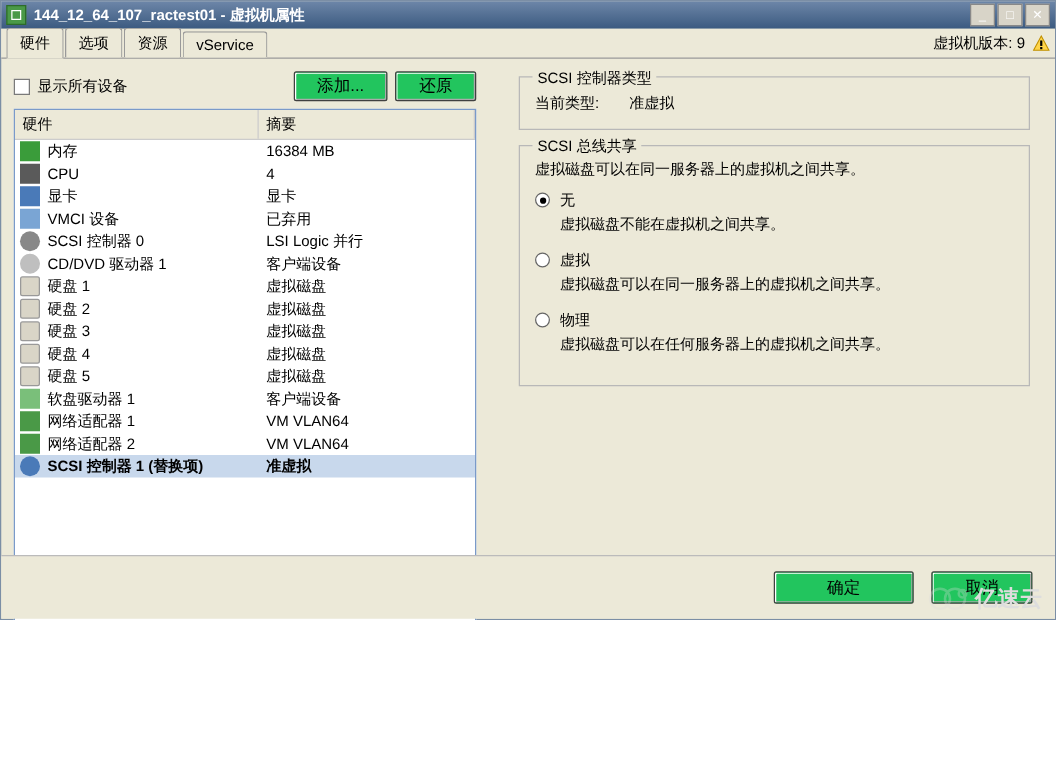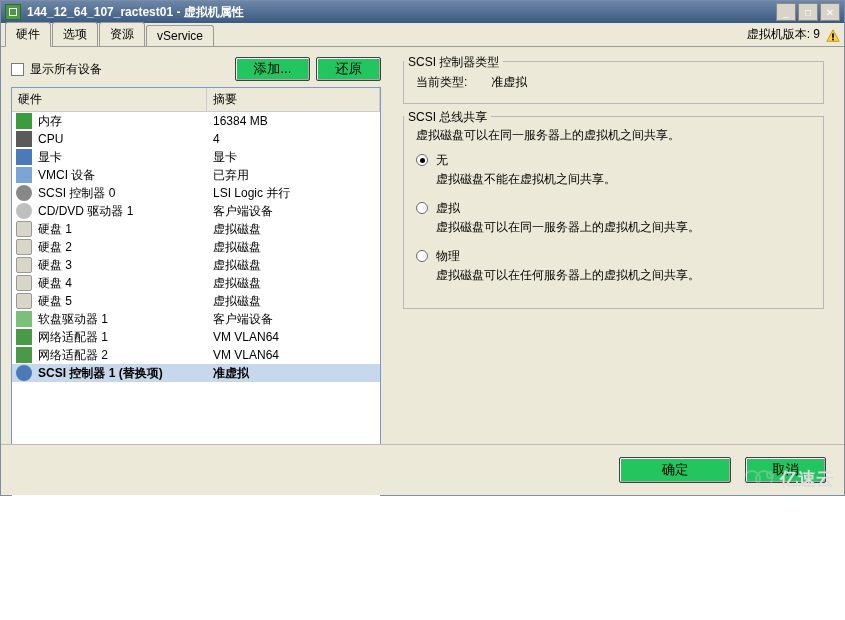--- a/index.html
+++ b/index.html
@@ -7,42 +7,42 @@
 .window { width: 845px; height: 496px; background: #ece9d8; border: 1px solid #7b8ea5; position: relative; }
 .titlebar { height: 22px; background: linear-gradient(#6d86a8, #3b5a80); color: #fff; display: flex; align-items: center; padding: 0 4px; }
 .titlebar-icon { width: 16px; height: 16px; background: #4a9947; border: 1px solid #2d6b2a; margin-right: 6px; display:inline-flex; align-items:center; justify-content:center; }
 .titlebar-icon svg { width:10px; height:10px; }
 .titlebar-text { flex: 1; font-weight: bold; font-size: 12px; }
 .win-controls { display: flex; gap: 2px; }
 .win-btn { width: 20px; height: 18px; background: #d8d4c8; border: 1px solid #888; display:flex; align-items:center; justify-content:center; cursor:pointer; font-family: sans-serif; font-size:10px; }
 .tab-bar { height: 24px; background: #ece9d8; display: flex; align-items: flex-end; padding: 2px 4px 0 4px; border-bottom: 1px solid #999; }
 .tab { padding: 3px 10px; background: #ece9d8; border: 1px solid #999; border-bottom: none; margin-right: 1px; cursor:pointer; border-radius: 3px 3px 0 0; position:relative; }
 .tab.active { background: #ece9d8; border-bottom: 1px solid #ece9d8; bottom:-1px; z-index:2; }
-.tab-right { margin-left: auto; display:flex; align-items:flex-end; gap:6px; padding-bottom:3px; }
+.tab-right { margin-left: auto; display:flex; align-items:center; gap:6px; padding-bottom:3px; }
 .warn-icon { width:14px; height:14px; }
-.content { padding: 10px; display: flex; gap: 12px; height: 505px; justify-content: center; }
+.content { padding: 10px; display: flex; gap: 24px; height: 505px; justify-content: center; }
 .left-panel { width: 370px; display:flex; flex-direction:column; }
 .top-controls { display:flex; align-items:center; margin-bottom:6px; gap:6px; }
 .checkbox { width:13px; height:13px; border:1px solid #7a7a7a; background:#fff; cursor:pointer; }
 .btn { padding: 2px 18px; background: #22c55e; border: 1px solid #404040; border-radius:2px; cursor:pointer; box-shadow: 1px 1px 0 #fff inset, -1px -1px 0 #aaa inset; }
 .hw-list-box { flex:1; border:1px solid #7a9ac9; background:#fff; display:flex; flex-direction:column; }
 .hw-header { display:flex; background:#ece9d8; border-bottom:1px solid #ccc; font-weight:normal; }
 .hw-header .col { padding:3px 6px; border-right:1px solid #ccc; }
 .col-name { width:195px; }
 .col-summary { flex:1; }
 .hw-body { flex:1; overflow-y:auto; }
 .hw-row { display:flex; align-items:center; height:18px; padding:0 4px; cursor:pointer; }
 .hw-row.selected { background:#c8d8ec; font-weight:bold; }
 .hw-row.strike { text-decoration: line-through; color:#555; }
 .hw-icon { width:16px; height:16px; margin-right:6px; display:inline-flex; align-items:center; justify-content:center; }
 .hw-name { width:175px; }
 .hw-summary { flex:1; }
 .right-panel { flex:1; padding: 4px 10px; display:flex; flex-direction:column; gap:12px; }
 .fieldset { border:1px solid #b8b8b8; padding:10px 12px 12px; position:relative; }
-.fieldset-title { position:absolute; top:-8px; left:0; background:#ece9d8; padding:0 4px; }
+.fieldset-title { position:absolute; top:-8px; left:10px; background:#ece9d8; padding:0 4px; }
 .kv-row { display:flex; gap:24px; margin-top:2px; }
 .radio-group { margin-top:8px; }
 .radio-item { display:flex; align-items:flex-start; gap:8px; margin-bottom:12px; }
 .radio { width:12px; height:12px; border:1px solid #666; border-radius:50%; background:#fff; margin-top:2px; cursor:pointer; display:flex; align-items:center; justify-content:center; }
 .radio.checked::after { content:""; width:5px; height:5px; background:#000; border-radius:50%; }
 .radio-text { flex:1; }
 .radio-desc { margin-top:2px; color:#000; }
 .footer { position:absolute; bottom:0; left:0; right:0; padding:12px 18px; border-top:1px solid #bbb; background:#ece9d8; display:flex; justify-content:flex-end; gap:14px; }
 .watermark { position:absolute; right:10px; bottom:4px; color:#ddd; font-size:18px; font-weight:bold; display:flex; align-items:center; gap:4px; pointer-events:none; }
 .watermark svg { opacity:0.3; }

